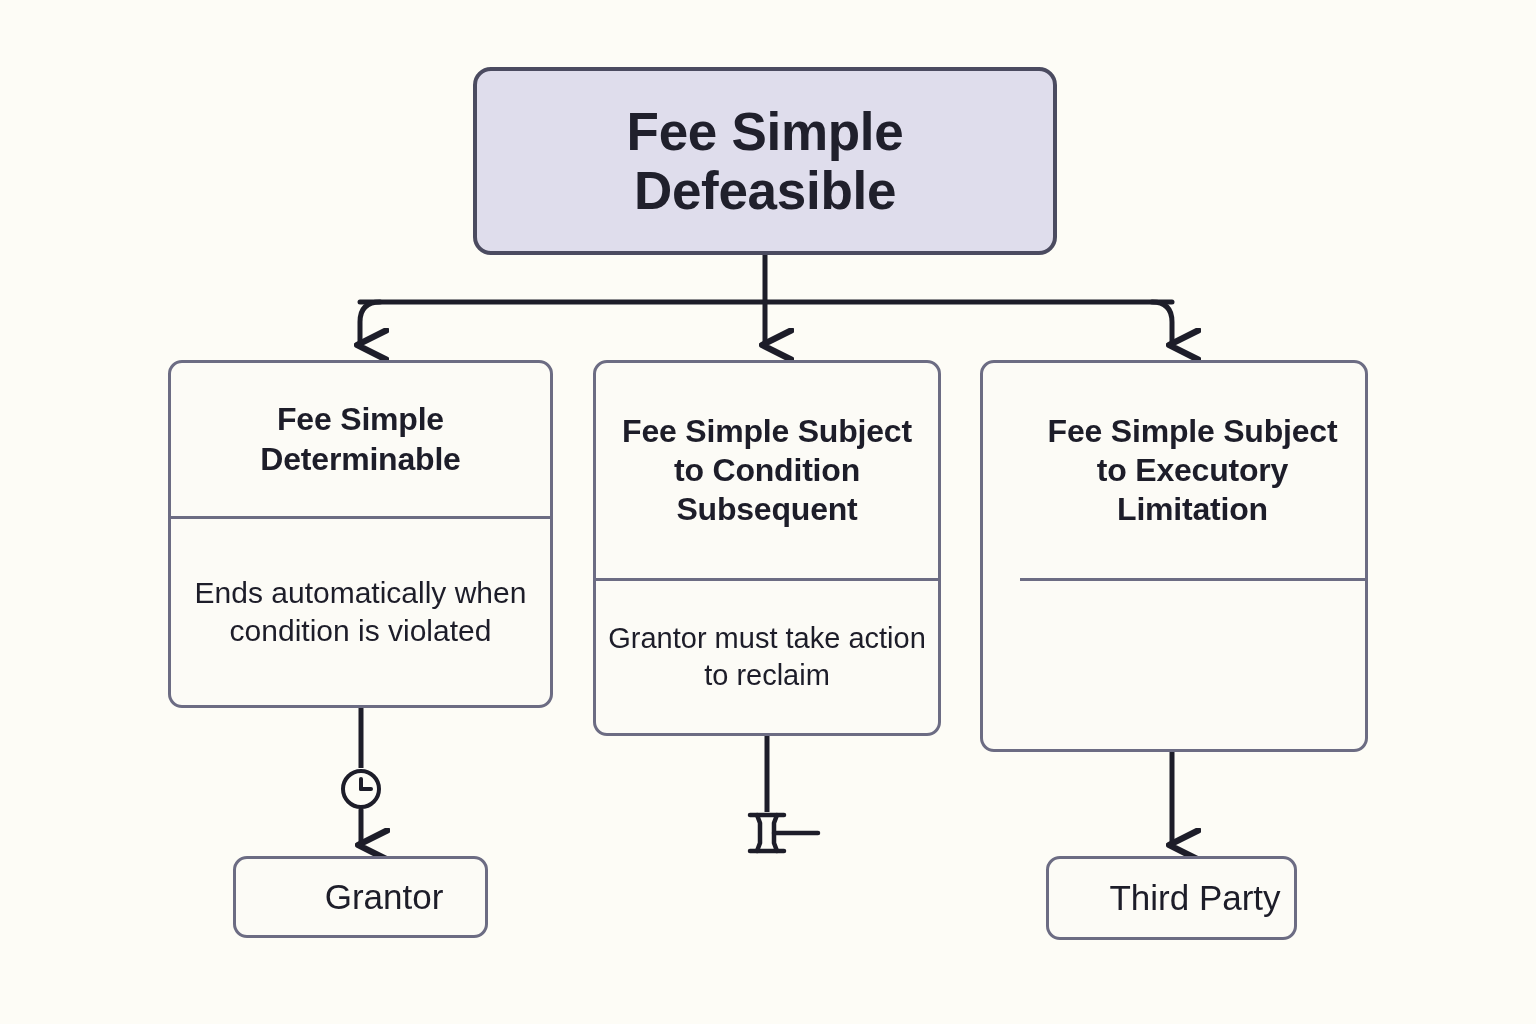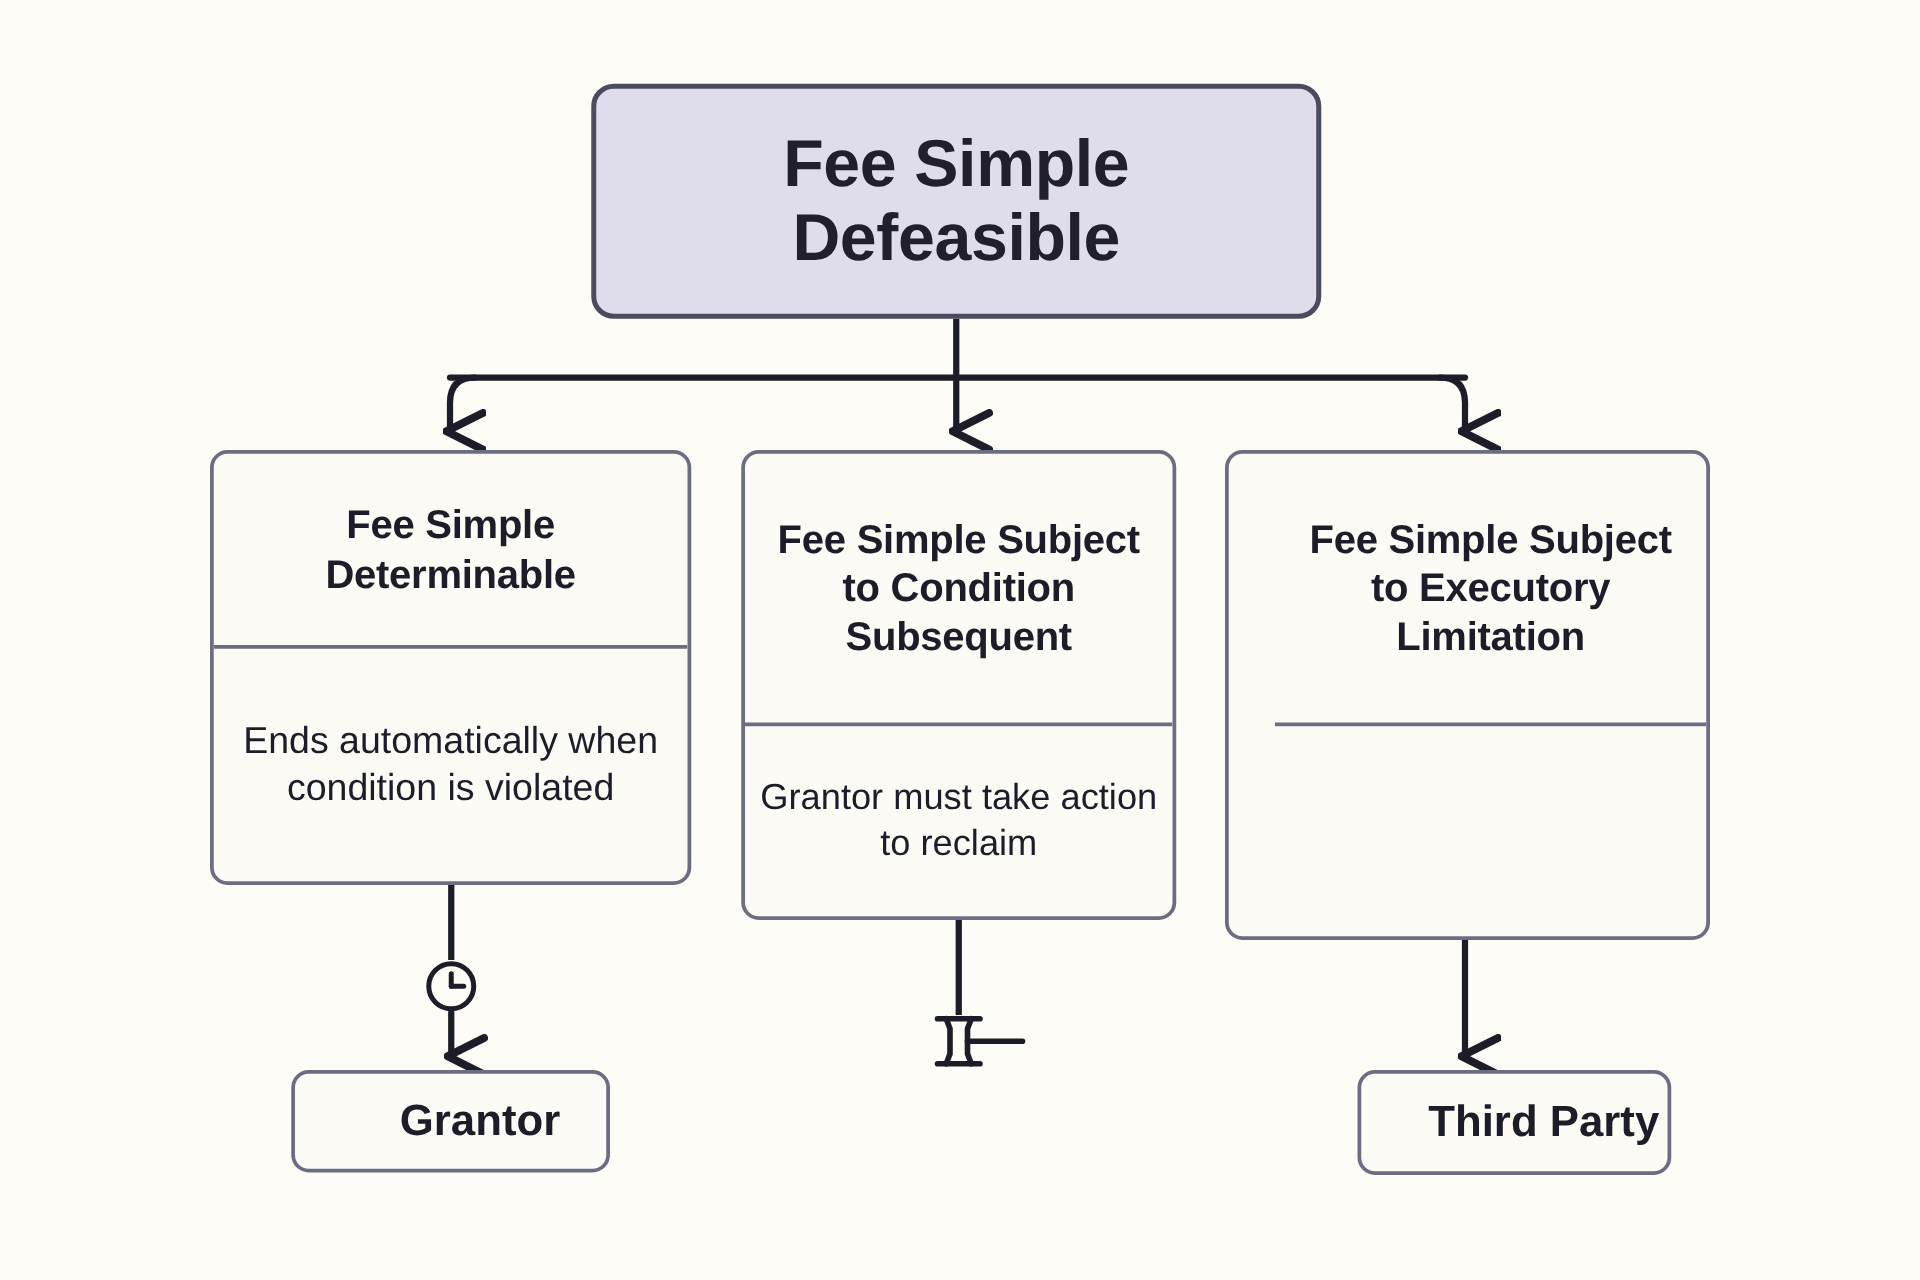--- a/index.html
+++ b/index.html
@@ -113,27 +113,27 @@
   
   .terminal-node {
     align-items: center;
     justify-content: center;
     border: 3px solid #6C6C83;
     border-radius: 14px;
   }
   .terminal-node .terminal-label {
     font-size: 35px;
     color: #1D1D29;
-    font-weight: bold;
+    font-weight: normal;
     text-align: left;
     line-height: 1.1;
     margin-left: 47px;
   }
   #node-grantor     { left: 233px; top: 856px; width: 255px; height: 82px; }
-  #node-third-party { left: 1086px; top: 856px; width: 251px; height: 84px; }
+  #node-third-party { left: 1046px; top: 856px; width: 251px; height: 84px; }
 
   
   .plain-terminal {
     position: absolute;
     display: flex;
     align-items: center;
     justify-content: center;
     text-align: center;
   }
   #node-right-of-entry {

